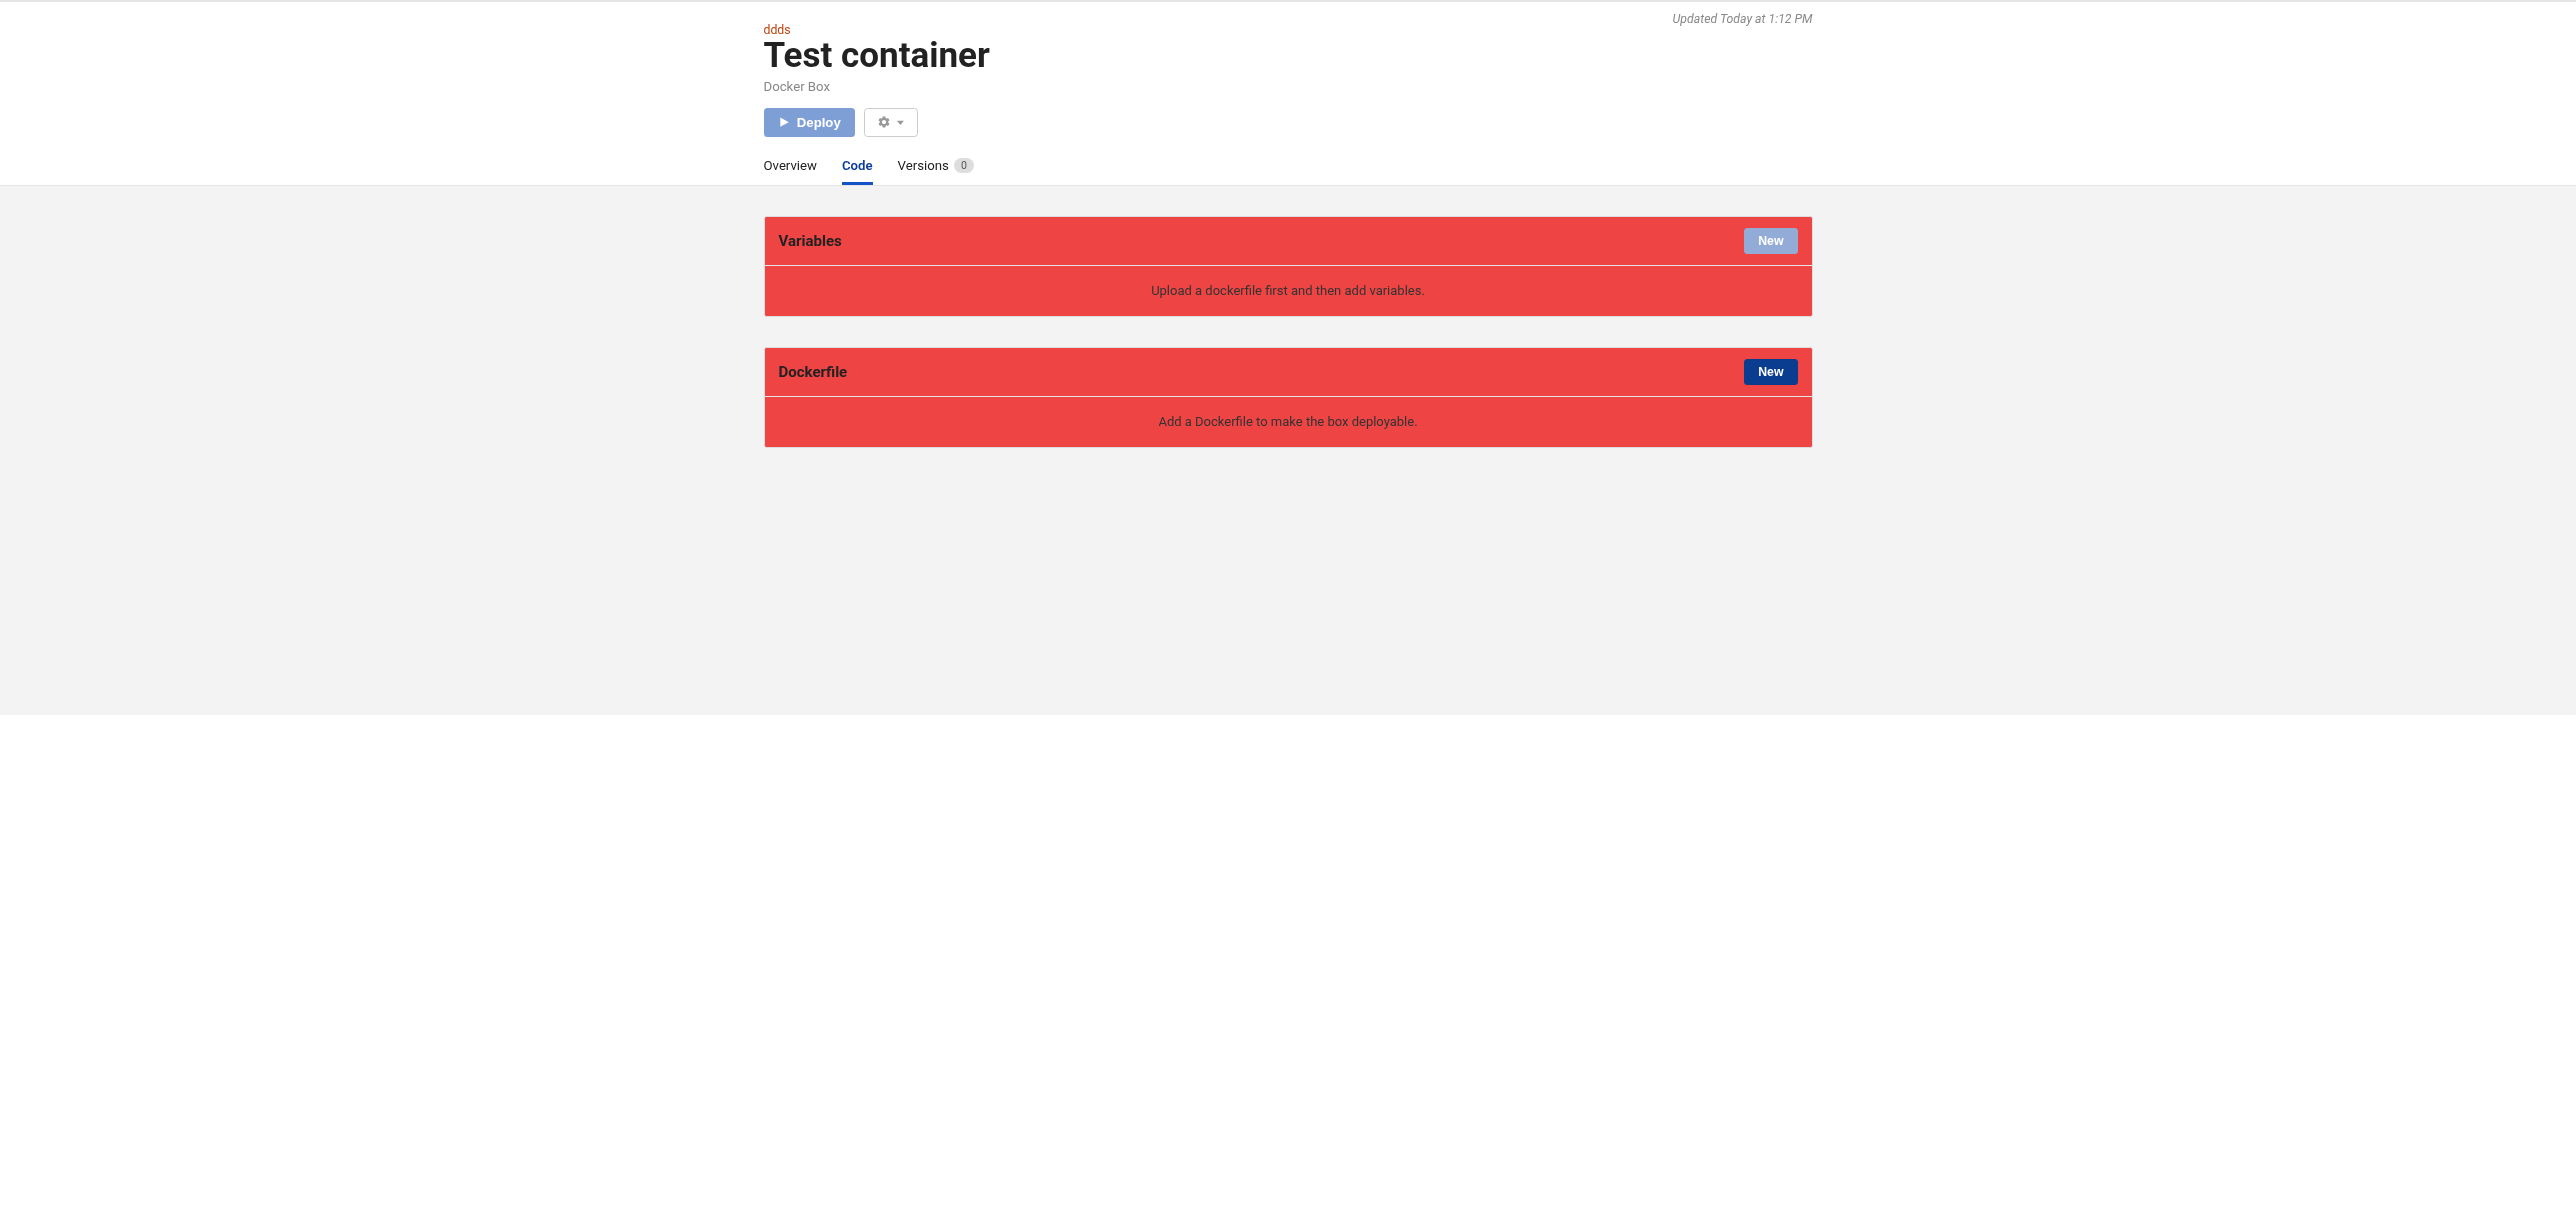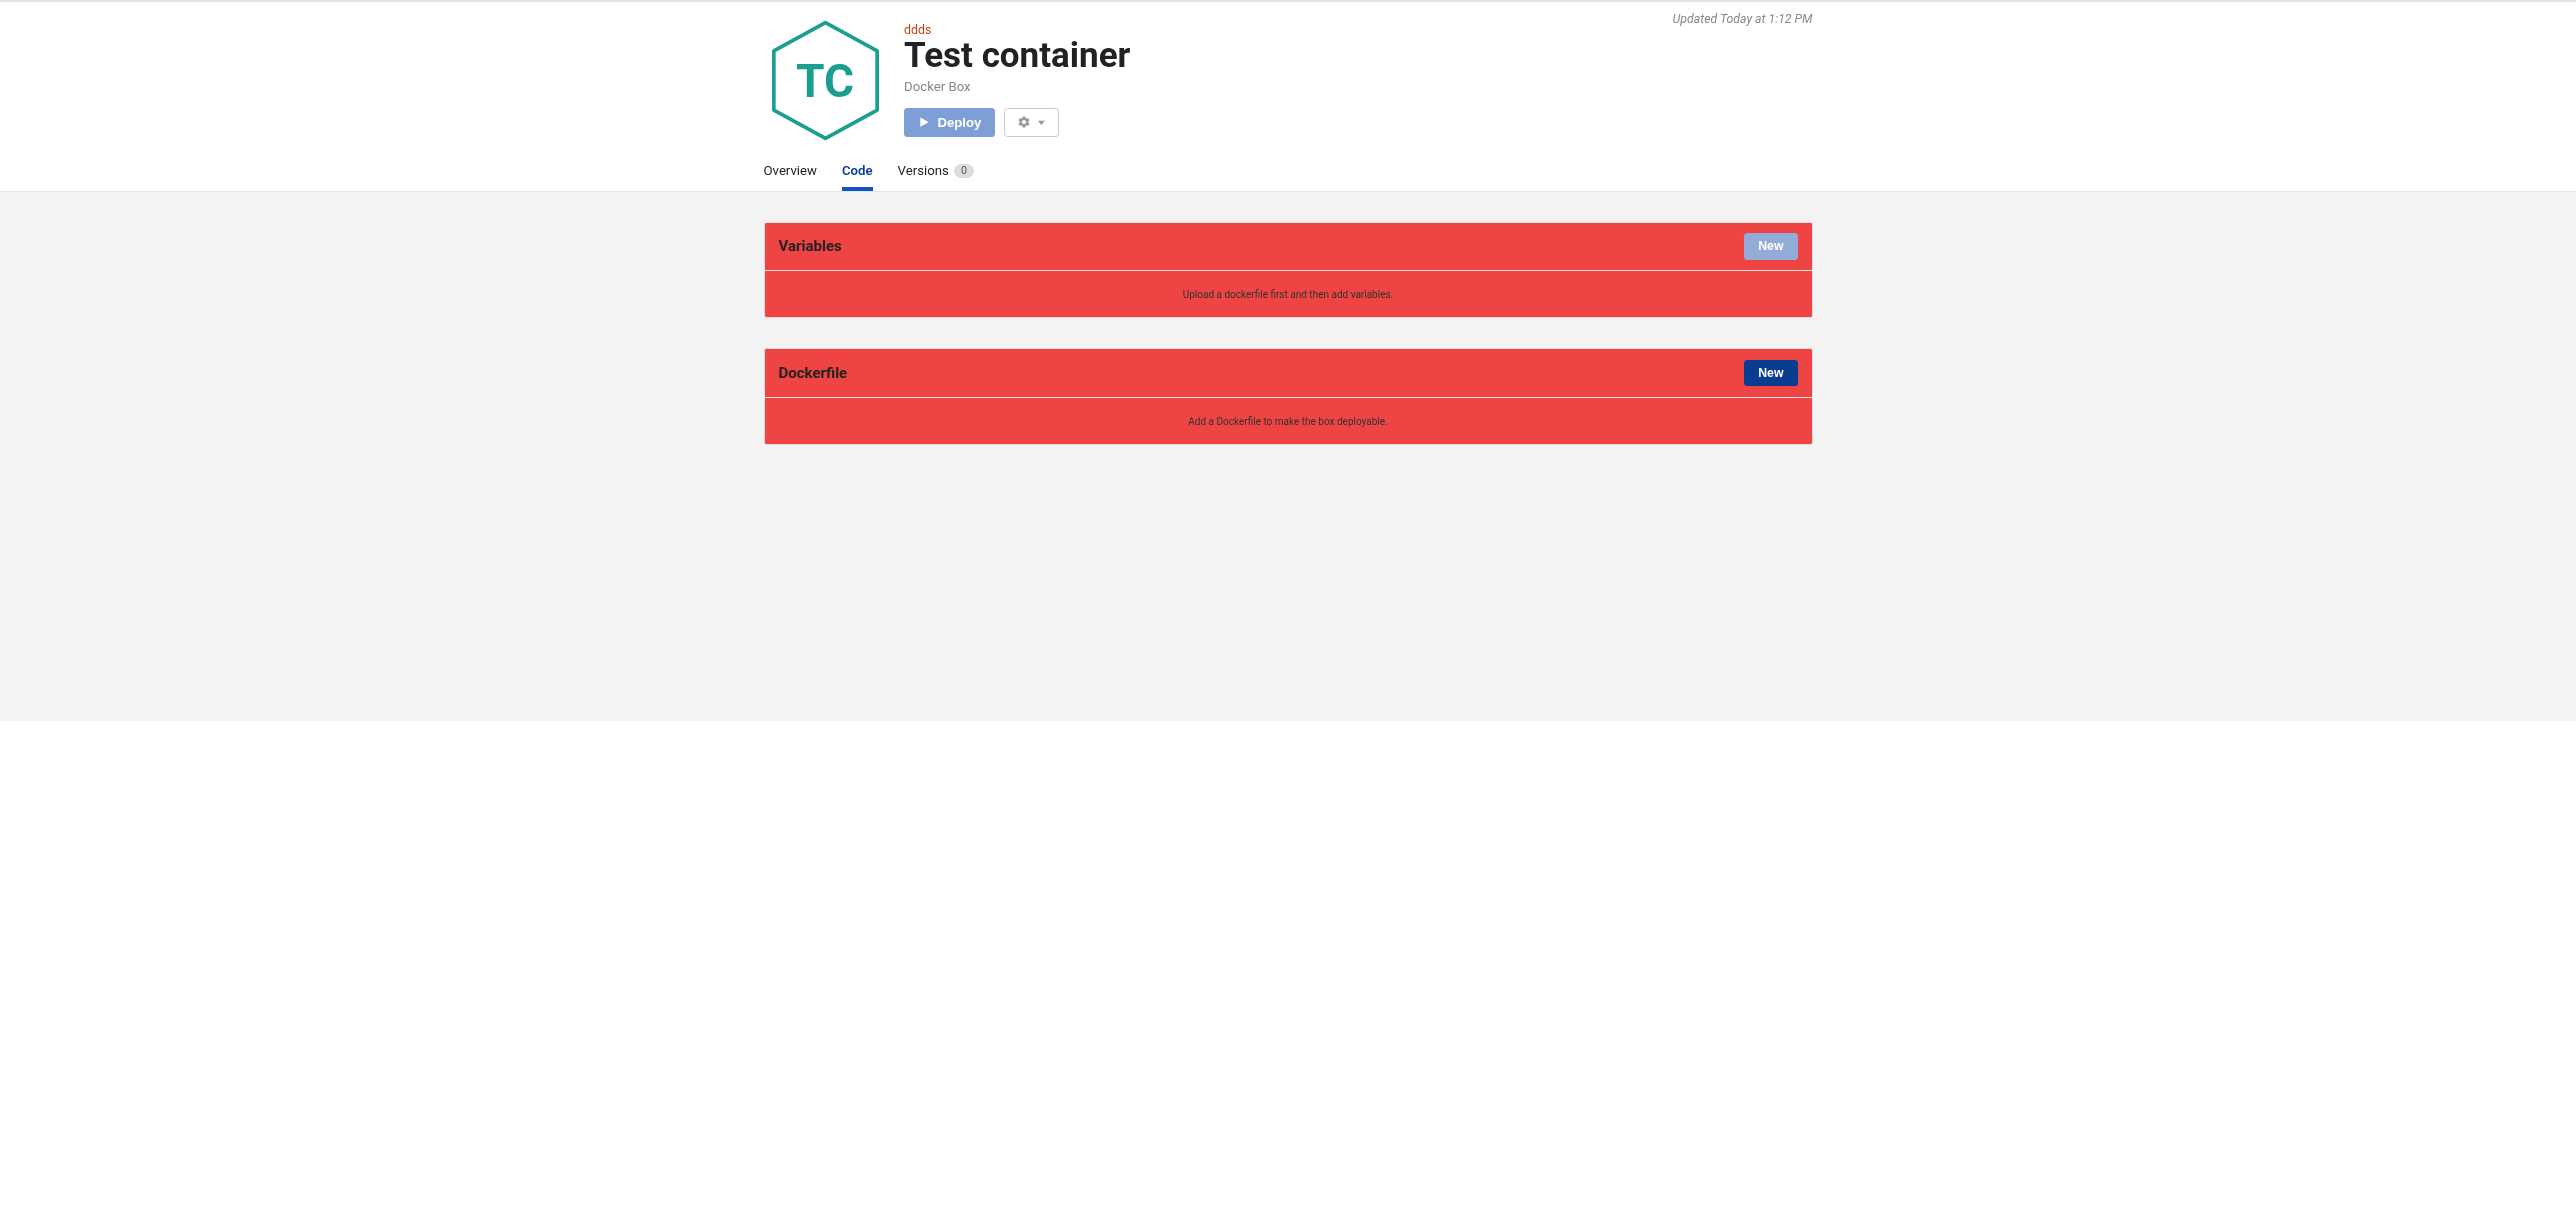--- a/index.html
+++ b/index.html
@@ -190,38 +190,32 @@
     }
     .btn-new.disabled {
       background: #93abd7;
     }
     .btn-new.primary {
       background: #0a3c8f;
     }
     .panel-body {
       padding: 17.6px;
       text-align: center;
-      font-size: 10px;
+      font-size: 13px;
       color: #333;
     }
   </style>
 </head>
 <body>
 
 <div class="top-border"></div>
 
 <div class="container">
   <div style="display:flex; justify-content:space-between; align-items:flex-start;">
     <div class="header-section" style="flex:1;">
-      <div class="hex-icon">
-        <svg viewBox="0 0 100 100">
-          <polygon points="50,3 92,26 92,74 50,97 8,74 8,26" fill="none" stroke="#1a9e8e" stroke-width="3" stroke-linejoin="round"></polygon>
-        </svg>
-        <div class="hex-text">TC</div>
-      </div>
       <div class="header-info">
         <div class="breadcrumb">ddds</div>
         <h1 class="page-title">Test container</h1>
         <div class="subtitle">Docker Box</div>
         <div class="action-row">
           <button class="btn-deploy">
             <svg viewBox="0 0 16 16">
                 <polygon points="3,2 14,8 3,14"></polygon>
               </svg>
             <span>Deploy</span>

